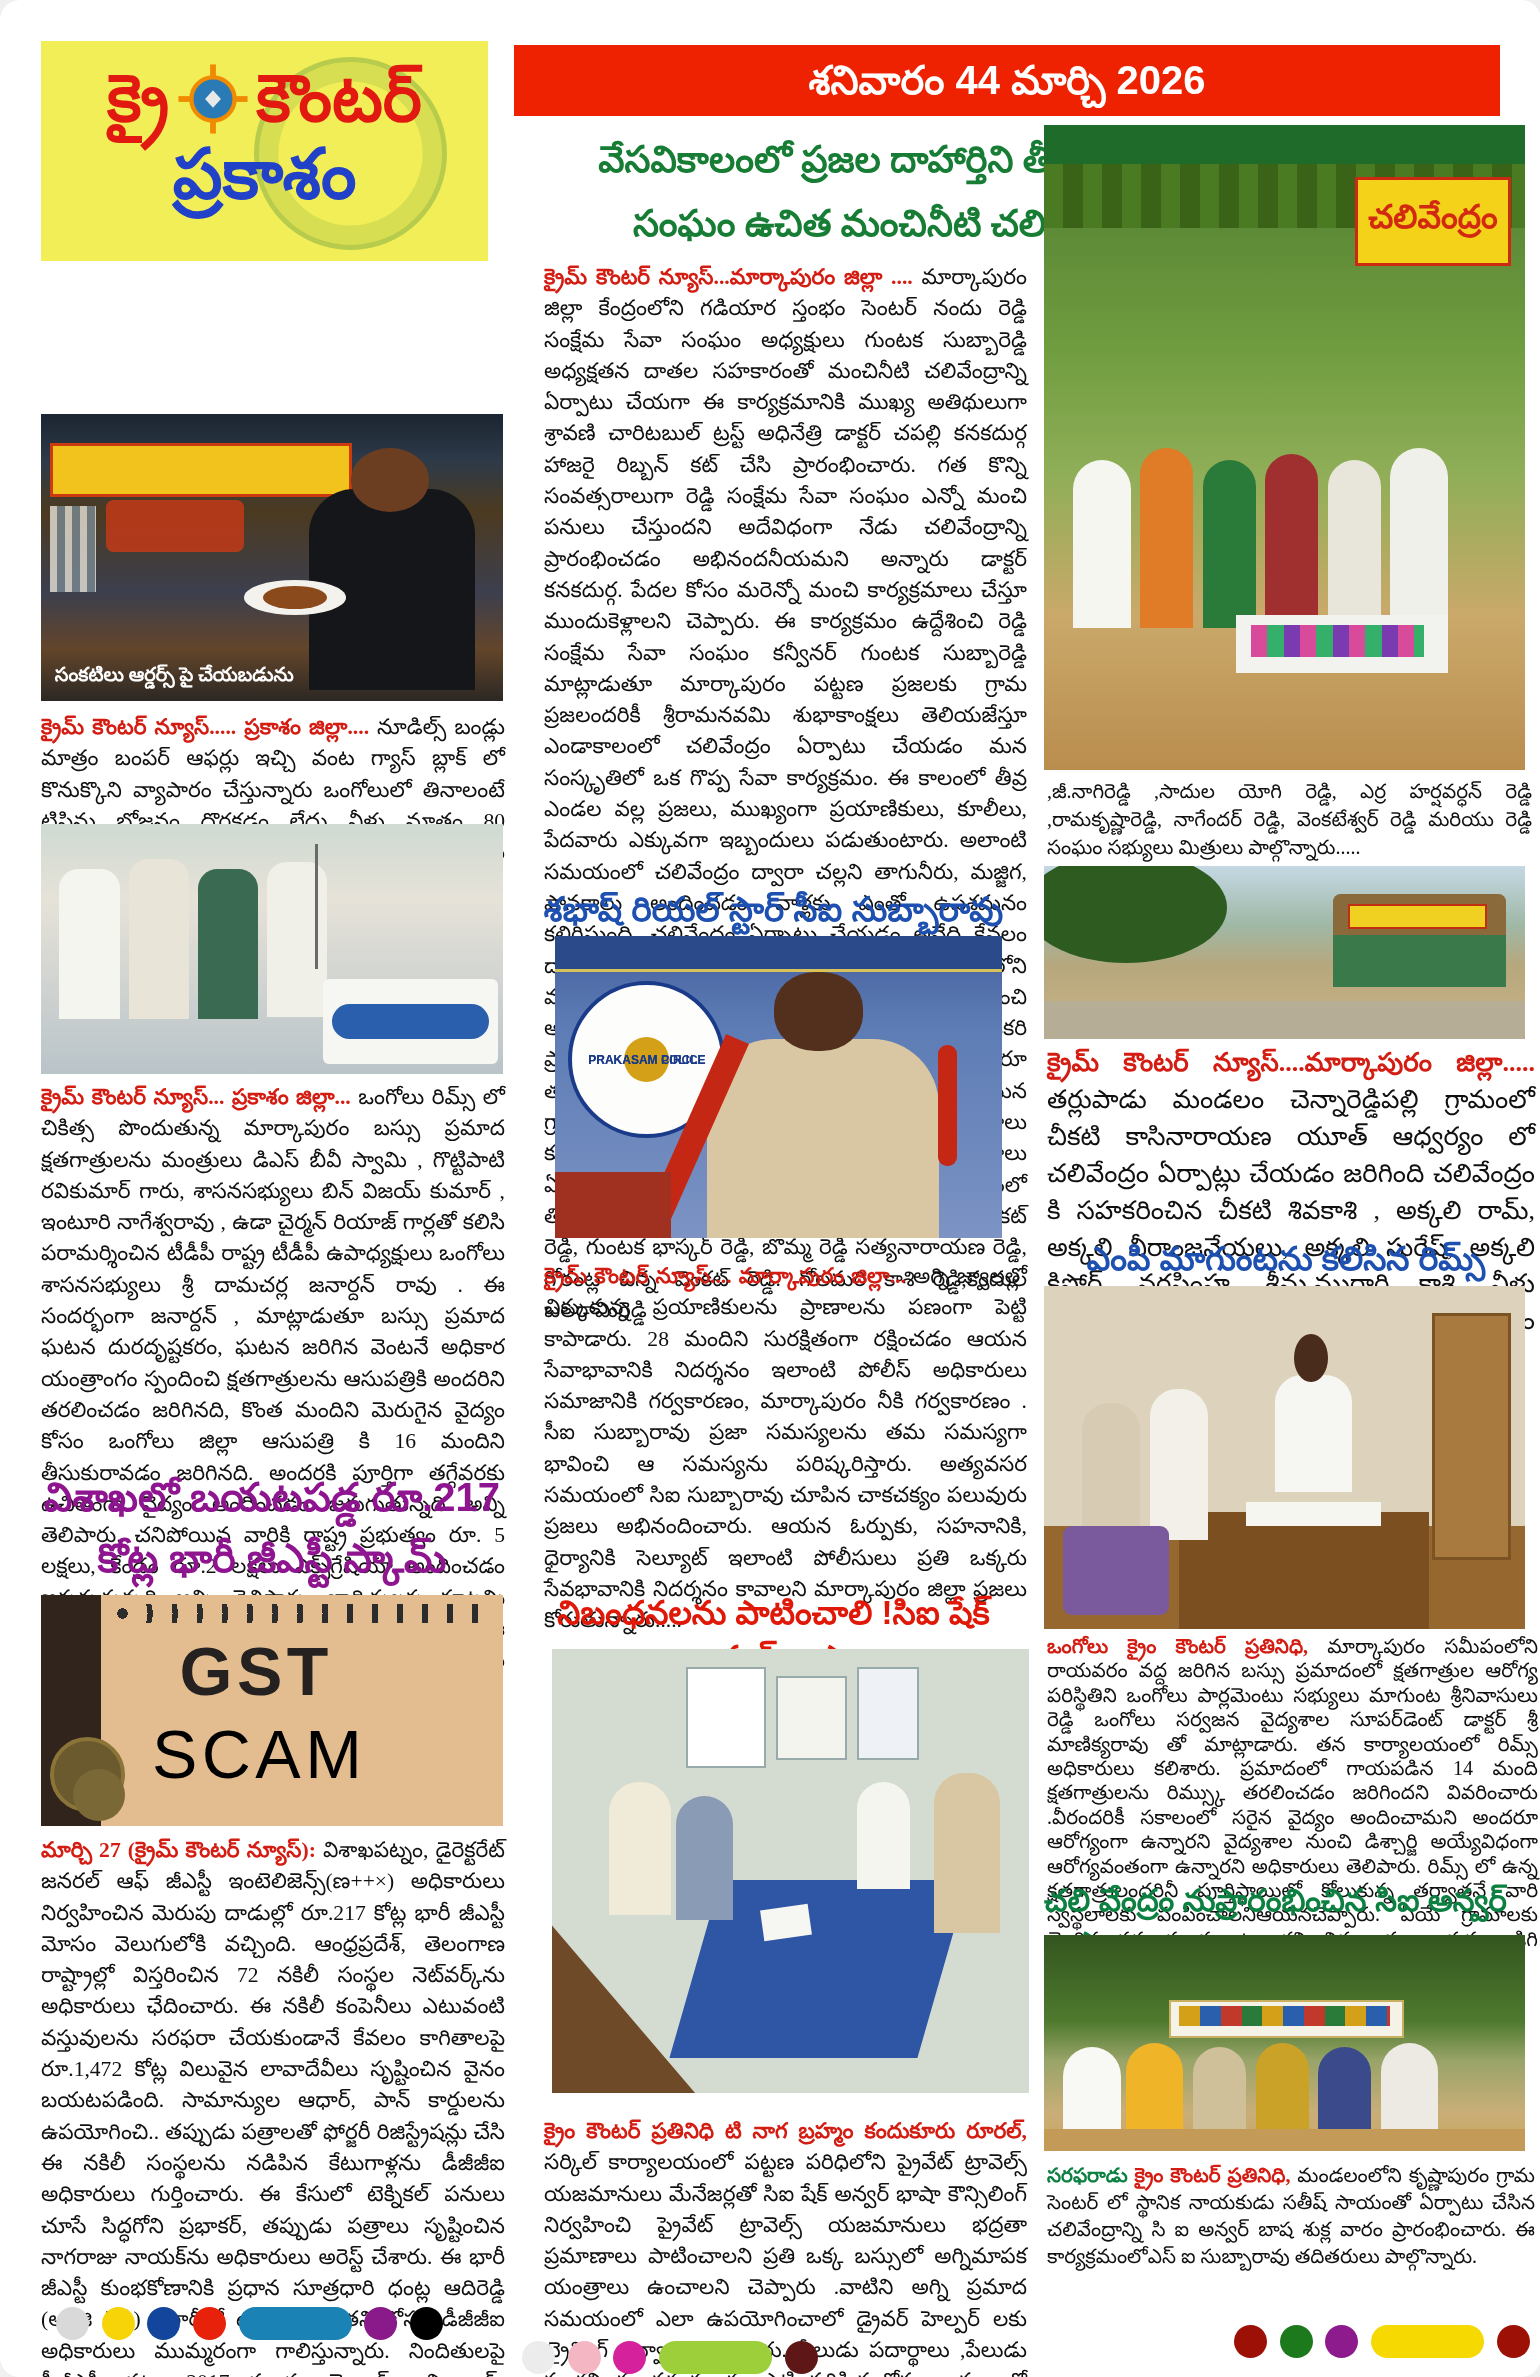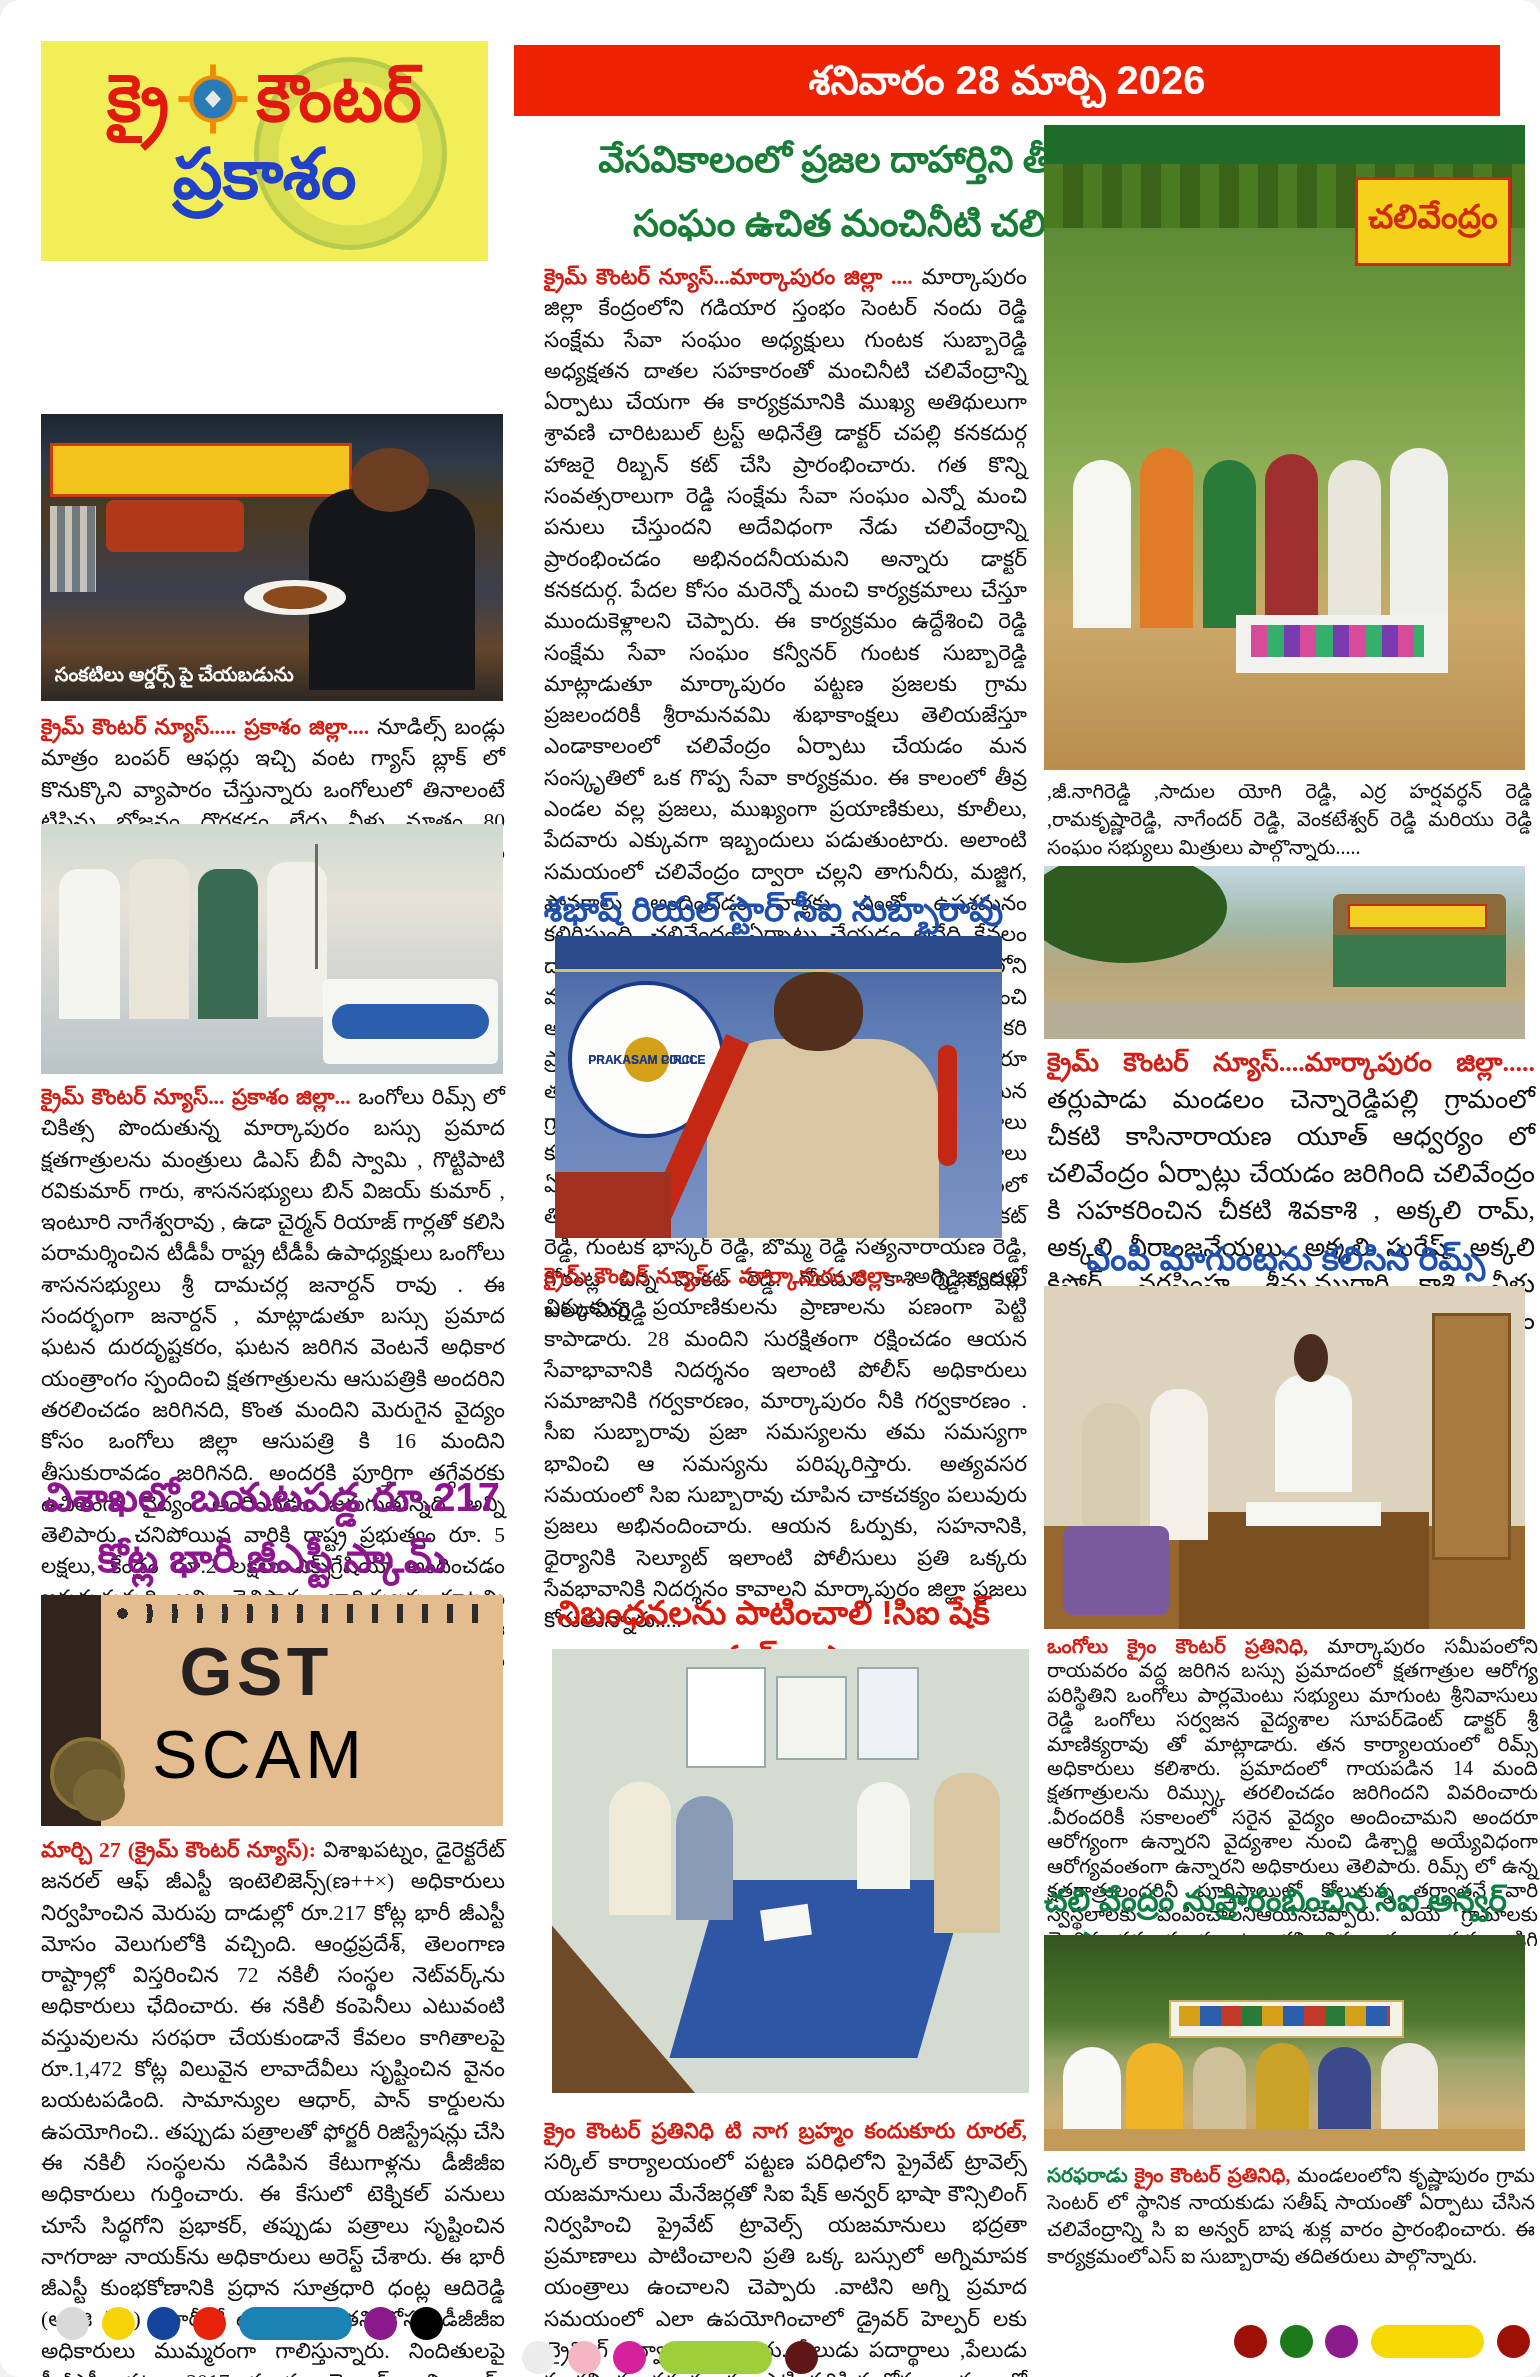--- a/index.html
+++ b/index.html
@@ -154,21 +154,21 @@
       <svg class="crosshair" viewBox="0 0 100 100">
         <rect x="46" y="2" width="8" height="96" fill="#f08a00"></rect>
         <rect x="2" y="46" width="96" height="8" fill="#f08a00"></rect>
         <circle cx="50" cy="50" r="30" fill="#2a7ab5" stroke="#f08a00" stroke-width="6"></circle>
         <polygon points="50,38 61,50 50,62 39,50" fill="#e8e8e8"></polygon>
       </svg>
       <span>కౌంటర్</span>
     </div>
     <div class="logo-line2">ప్రకాశం</div>
   </div>
-  <div class="date-band">శనివారం  28 మార్చి 2026</div>
+  <div class="date-band">శనివారం  44 మార్చి 2026</div>
   <div class="main-headline">
     <div>వేసవికాలంలో ప్రజల దాహార్తిని తీర్చేందుకు రెడ్డి సంక్షేమ సేవా</div>
     <div>సంఘం ఉచిత మంచినీటి చలివేంద్రాన్ని ప్రారంభించారు.</div>
   </div>
 
 
   <div class="photo p-food" style="left:41px;top:414px;width:462px;height:287px;">
     <div class="sign ph-sign"></div>
     <div class="bottles"></div>
     <div class="items"></div>

